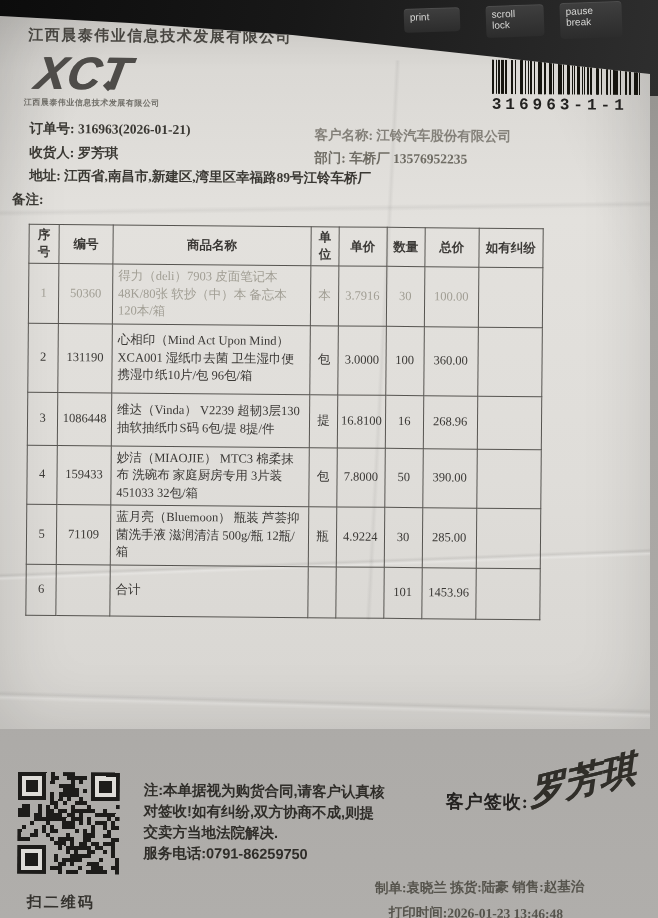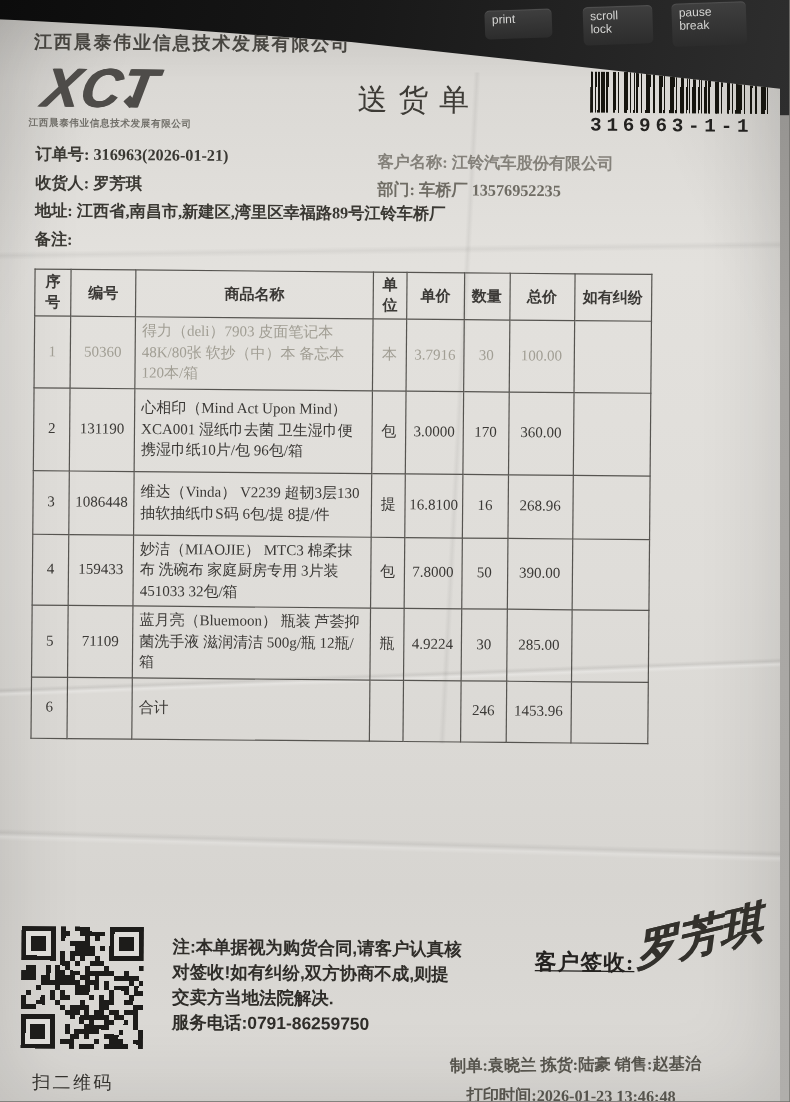--- a/index.html
+++ b/index.html
@@ -10,21 +10,21 @@
   .kb-strip{position:absolute;left:0;top:0;width:658px;height:96px;
     background:linear-gradient(100deg,#0c0c0c 0%,#181818 45%,#262626 80%,#2e2e2e 100%);}
   .key{position:absolute;background:linear-gradient(180deg,#3f3f3f,#2c2c2c);border-radius:4px;
     color:#d6d6d4;font-family:"Liberation Sans",sans-serif;font-size:10px;line-height:1.1;
     padding:3px 6px;text-align:left;transform:rotate(-2deg);box-shadow:0 1px 0 rgba(255,255,255,.08) inset;}
   .key-print{left:404px;top:8px;width:44px;height:18px;}
   .key-scroll{left:486px;top:5px;width:46px;height:26px;}
   .key-pause{left:560px;top:2px;width:50px;height:30px;}
 
   
-  .paper{position:absolute;left:0;top:0;width:650px;height:918px;
+  .paper{position:absolute;left:0;top:0;width:650px;height:729px;
     background:
       linear-gradient(115deg,rgba(0,0,0,.08) 0,rgba(0,0,0,0) 120px),
       linear-gradient(245deg,rgba(0,0,0,.07) 0,rgba(0,0,0,0) 140px),
       linear-gradient(180deg,#cccac6 0,#dbd9d5 70px,#e3e1dd 220px,#dfddd9 480px,#d7d5d1 740px,#dcdad6 918px);
     clip-path:polygon(0 16px,20% 23px,45% 35px,72% 54px,100% 74px,100% 918px,0 918px);
     box-shadow:inset 0 0 70px rgba(0,0,0,.14);}
   .crease{position:absolute;pointer-events:none;}
   .c1{left:-40px;top:560px;width:760px;height:8px;transform:rotate(-2.2deg);
     background:linear-gradient(180deg,transparent,rgba(0,0,0,.07),rgba(255,255,255,.25),transparent);}
   .c2{left:380px;top:60px;width:6px;height:560px;transform:rotate(3deg);
@@ -54,39 +54,39 @@
     font-size:16px;letter-spacing:4px;color:#232220;font-weight:700;}
 
   
   .info-line{position:absolute;font-size:13.5px;font-weight:700;color:#3a3833;white-space:nowrap;}
   .info-line .val{font-weight:700;}
   .i-order{left:30px;top:120px;}
   .i-customer{left:315px;top:124px;color:#84817a;}
   .i-receiver{left:30px;top:144px;text-align:right;}
   .i-dept{left:315px;top:147px;color:#6f6c64;}
   .i-addr{left:30px;top:167px;}
-  .i-remark{left:30px;top:191px;text-align:right;}
+  .i-remark{left:13px;top:191px;text-align:right;}
 
   
   .goods-table{position:absolute;left:30px;top:224px;border-collapse:collapse;table-layout:fixed;
     font-size:12.5px;color:#3b3936;}
   .goods-table th,.goods-table td{border:1px solid #565450;padding:2px 3px;vertical-align:middle;}
   .goods-table th{font-weight:700;height:24px;}
   .goods-table td{text-align:center;}
   .goods-table td.name{text-align:left;line-height:1.4;padding:3px 5px;}
   tr.faded td{color:#a19e94;}
   .col-seq{width:30px;}.col-code{width:54px;}.col-name{width:198px;}.col-unit{width:28px;}
   .col-price{width:46px;}.col-qty{width:38px;}.col-total{width:54px;}.col-note{width:64px;}
   .r1 td{height:50px;}.r2 td{height:62px;}.r3 td{height:46px;}.r4 td{height:44px;}.r5 td{height:46px;}.r6 td{height:44px;}
 
   
   .qr{position:absolute;left:24px;top:772px;width:102px;height:102px;}
-  .qr-caption{position:absolute;left:34px;top:893px;font-size:15px;font-weight:400;color:#34322e;letter-spacing:2px;}
+  .qr-caption{position:absolute;left:34px;top:893px;font-size:15px;font-weight:700;color:#34322e;letter-spacing:2px;}
   .note{position:absolute;left:150px;top:779px;width:310px;font-size:14.5px;line-height:21px;font-weight:700;color:#2f2d29;font-family:"Liberation Sans",sans-serif;}
-  .sign-label{position:absolute;left:452px;top:786px;font-size:18px;font-weight:800;color:#242220;letter-spacing:1px;text-decoration:underline;}
+  .sign-label{position:absolute;left:452px;top:786px;font-size:18px;font-weight:800;color:#242220;letter-spacing:1px;}
   .signature{position:absolute;left:534px;top:752px;font-size:36px;font-style:italic;font-weight:700;color:#26241f;
     transform:rotate(-14deg) skewX(-8deg);text-shadow:1px 0 0 #26241f;opacity:.92;}
   .staff{position:absolute;left:382px;top:875px;font-size:13.5px;color:#56544d;font-weight:700;transform:rotate(-1deg);white-space:nowrap;}
   .print-time{position:absolute;left:396px;top:901px;font-size:13.5px;color:#56544d;font-weight:700;white-space:nowrap;}
 </style>
 </head>
 <body>
 
 <div class="photo">
 
@@ -109,21 +109,20 @@
     <div class="crease c2"></div>
     <div class="crease c3"></div>
     <div class="crease c4"></div>
 
     <div class="content">
 
       <div class="company-name">江西晨泰伟业信息技术发展有限公司</div>
       <div class="logo">XCT</div>
       <div class="logo-diamond">◆</div>
       <div class="logo-sub">江西晨泰伟业信息技术发展有限公司</div>
-      <div class="doc-title">送货单</div>
       <div class="page-indicator">第一页/共一页</div>
       <div class="barcode"></div>
       <div class="barcode-number">316963-1-1</div>
 
       <div class="info-line i-order">
         <span>订单号:</span>
         <span class="val">316963(2026-01-21)</span>
       </div>
       <div class="info-line i-customer">
         <span>客户名称:</span>
@@ -177,21 +176,21 @@
           <td>30</td>
           <td>100.00</td>
           <td></td>
         </tr>
         <tr class="r2">
           <td>2</td>
           <td>131190</td>
           <td class="name">心相印（Mind Act Upon Mind） XCA001 湿纸巾去菌 卫生湿巾便携湿巾纸10片/包 96包/箱</td>
           <td>包</td>
           <td>3.0000</td>
-          <td>170</td>
+          <td>100</td>
           <td>360.00</td>
           <td></td>
         </tr>
         <tr class="r3">
           <td>3</td>
           <td>1086448</td>
           <td class="name">维达（Vinda） V2239 超韧3层130抽软抽纸巾S码 6包/提 8提/件</td>
           <td>提</td>
           <td>16.8100</td>
           <td>16</td>
@@ -217,21 +216,21 @@
           <td>30</td>
           <td>285.00</td>
           <td></td>
         </tr>
         <tr class="r6">
           <td>6</td>
           <td></td>
           <td class="name">合计</td>
           <td></td>
           <td></td>
-          <td>246</td>
+          <td>101</td>
           <td>1453.96</td>
           <td></td>
         </tr>
       </tbody>
         </table>
 
       <div class="qr">
         <svg viewBox="0 0 25 25" width="102" height="102" shape-rendering="crispEdges">
           <g fill="#1d1c1a">
             <rect x="0" y="0" width="7" height="7"></rect>

